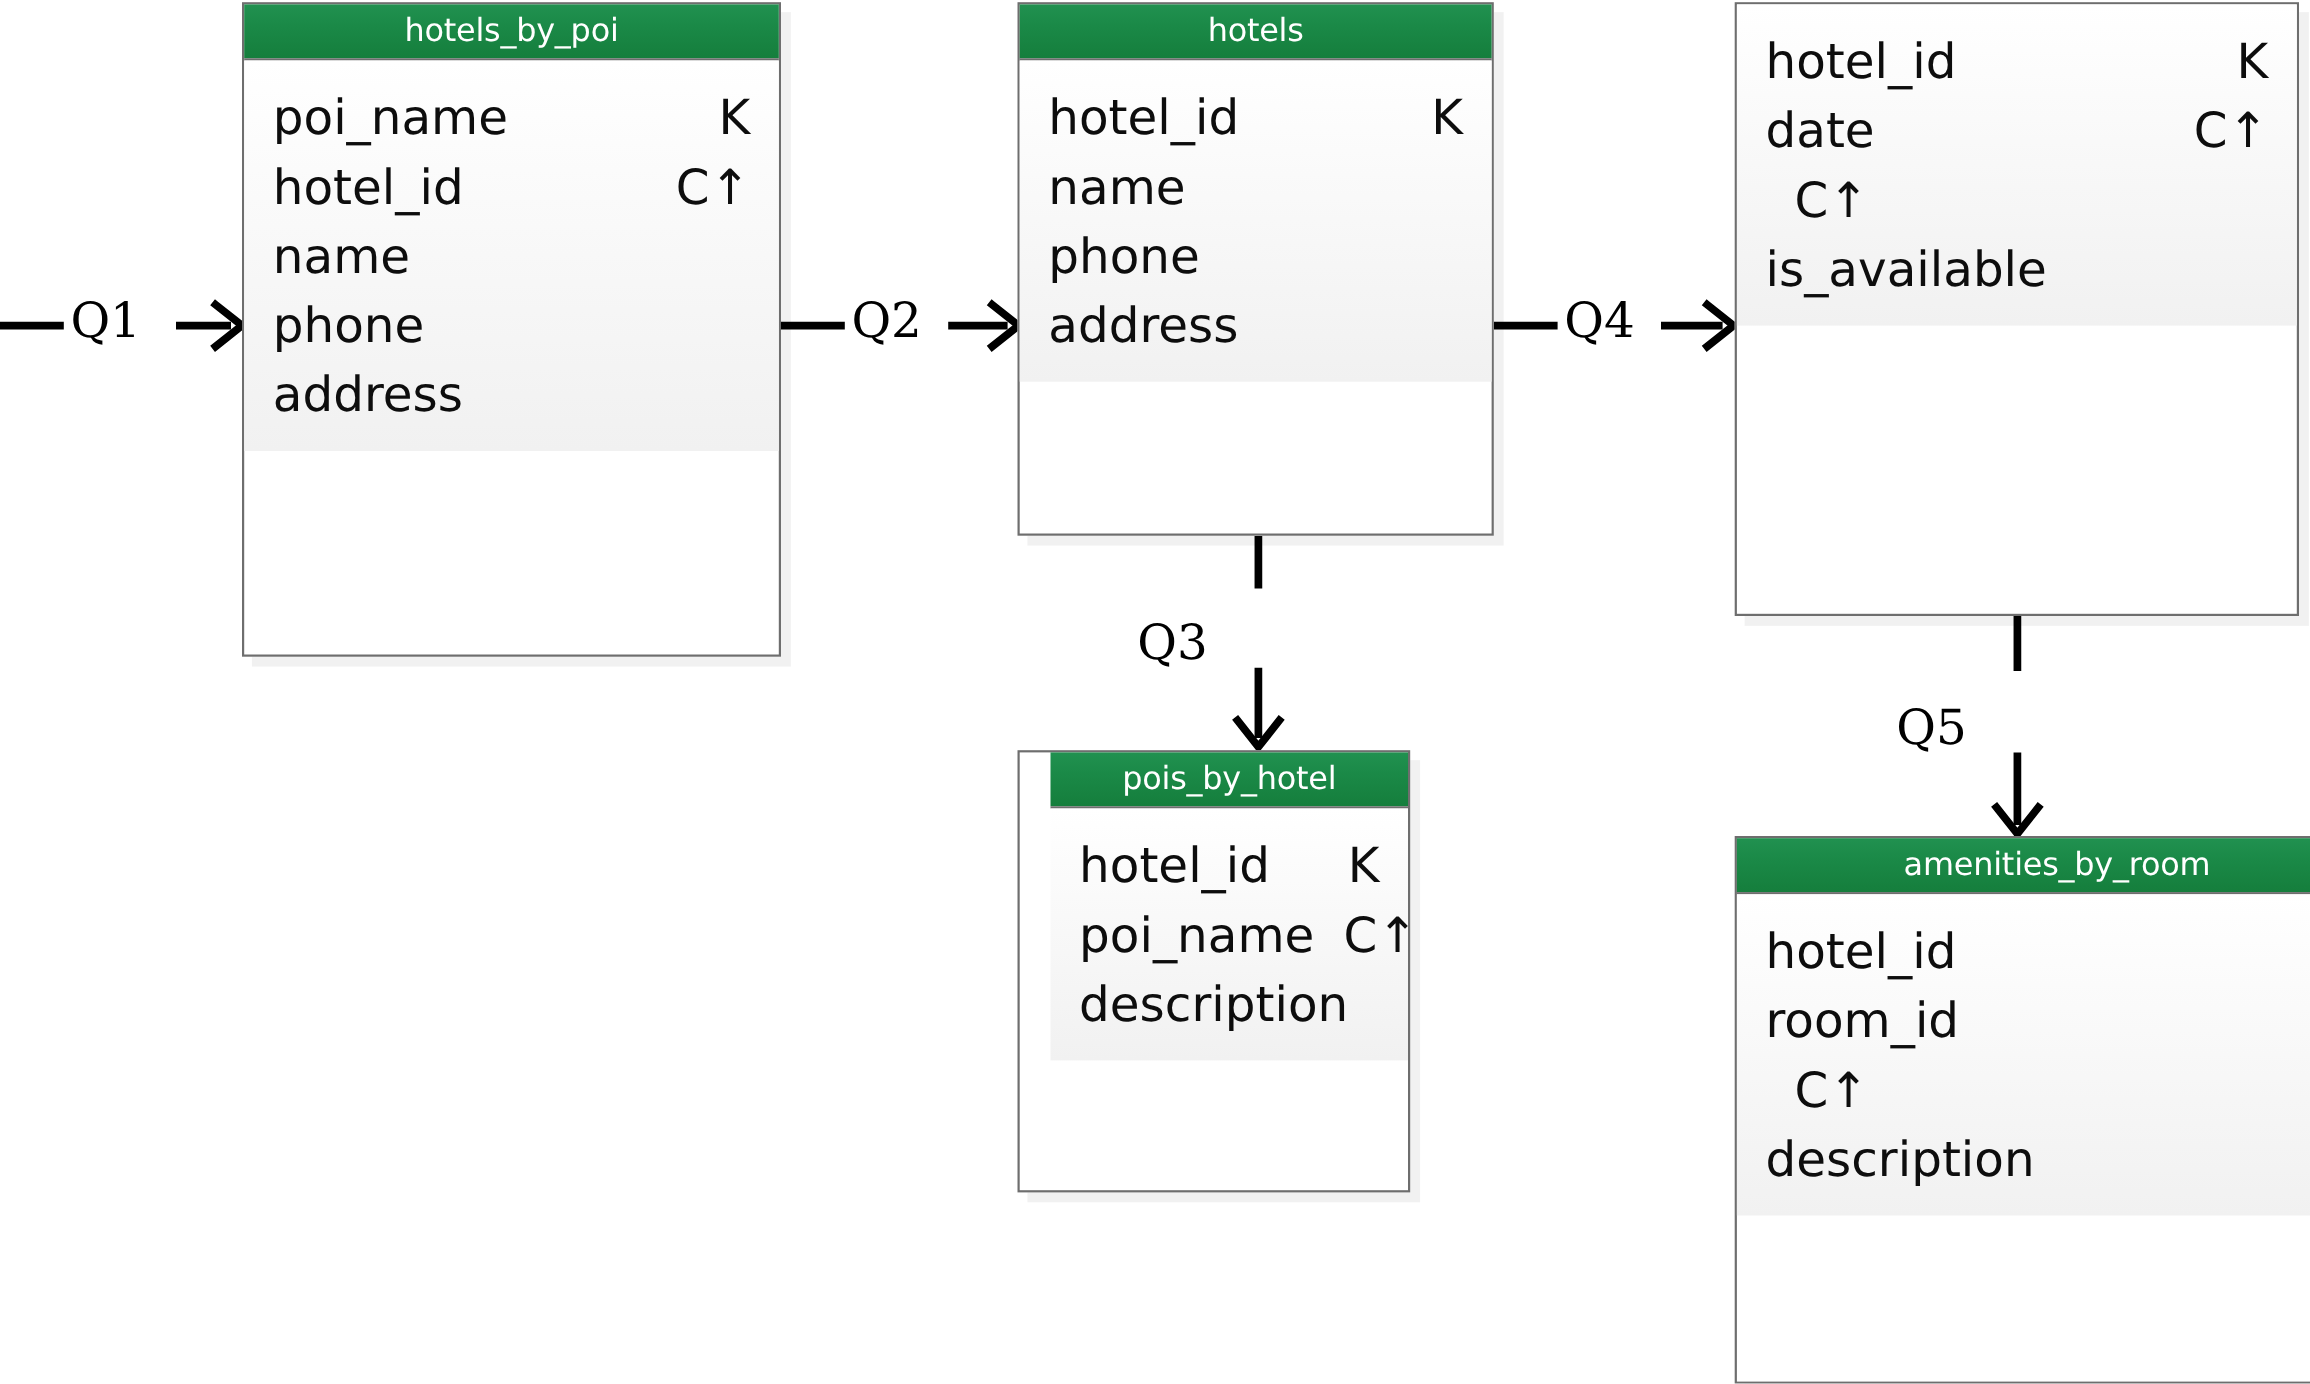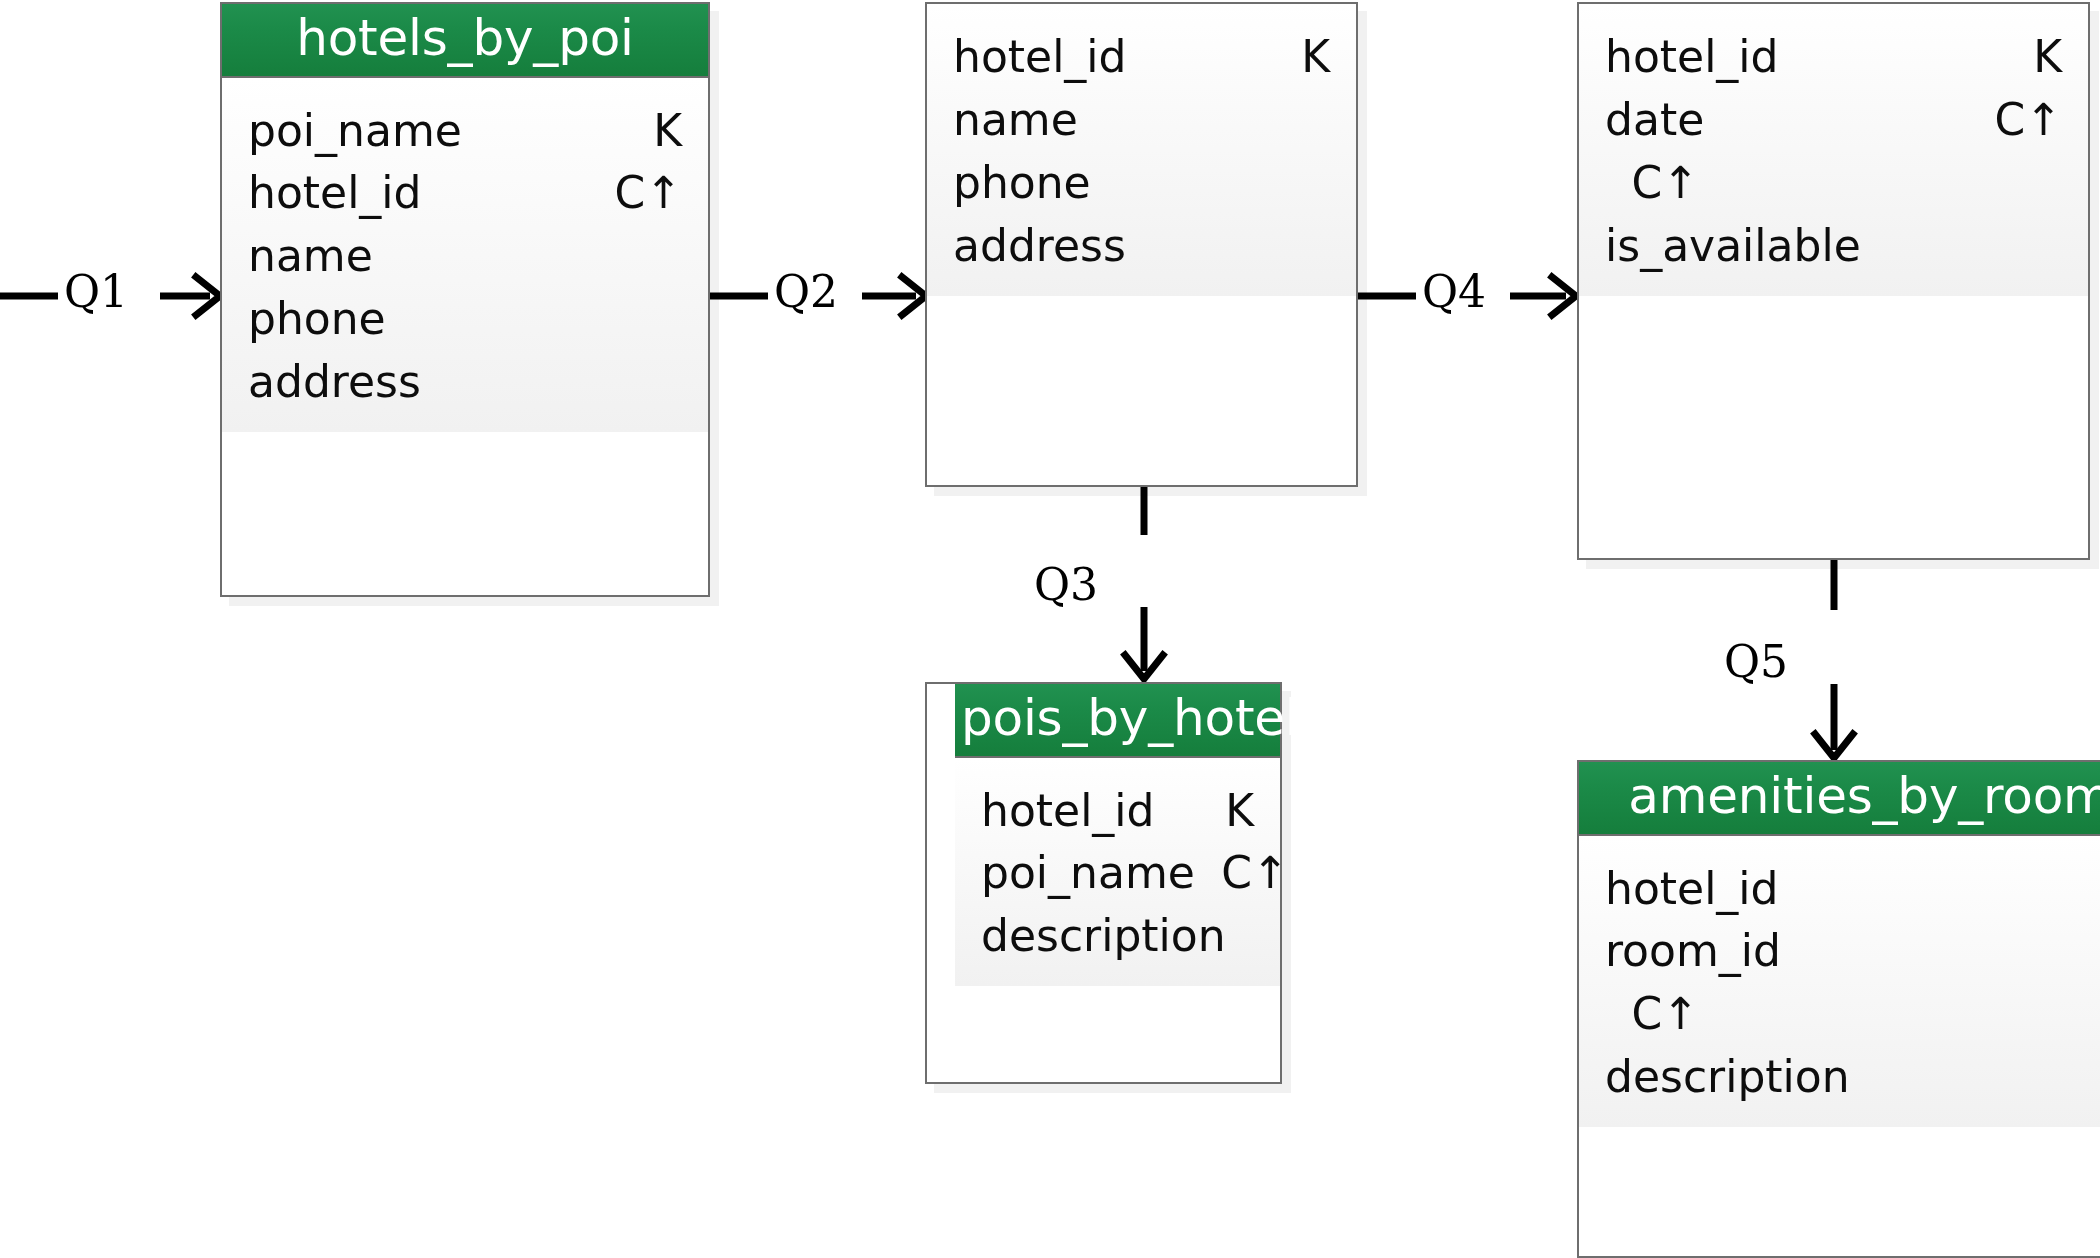--- a/index.html
+++ b/index.html
@@ -24,21 +24,21 @@
     box-sizing: border-box;
     border: 2px solid #6e6e6e;
     background: #ffffff;
     box-shadow: 9px 9px 0 0 rgba(0,0,0,0.055);
   }
   .table-header {
     box-sizing: border-box;
     background: linear-gradient(180deg, #219150 0%, #1b8a48 35%, #157e3c 100%);
     color: #ffffff;
     text-align: center;
-    font-size: 50px;
+    font-size: 29px;
     line-height: 1.07;
     letter-spacing: -0.2px;
     padding: 8px 6px 10px 6px;
     font-family: "DejaVu Sans", "Liberation Sans", sans-serif;
     white-space: pre-line;
     border-bottom: 2px solid #6e6e6e;
   }
   .table-header.two-line {
     font-size: 45px;
     padding: 6px 6px 8px 6px;
@@ -145,20 +145,21 @@
         <span class="field-key"></span>
       </div>
       <div class="field-row">
         <span class="field-name">address</span>
         <span class="field-key"></span>
       </div>
     </div>
   </div>
 
   <div class="table-box" style="left:925px; top:2px; width:433px; height:485px;">
+    <div class="table-header">hotels</div>
     <div class="table-body">
       <div class="field-row">
         <span class="field-name">hotel_id</span>
         <span class="field-key">K</span>
       </div>
       <div class="field-row">
         <span class="field-name">name</span>
         <span class="field-key"></span>
       </div>
       <div class="field-row">

